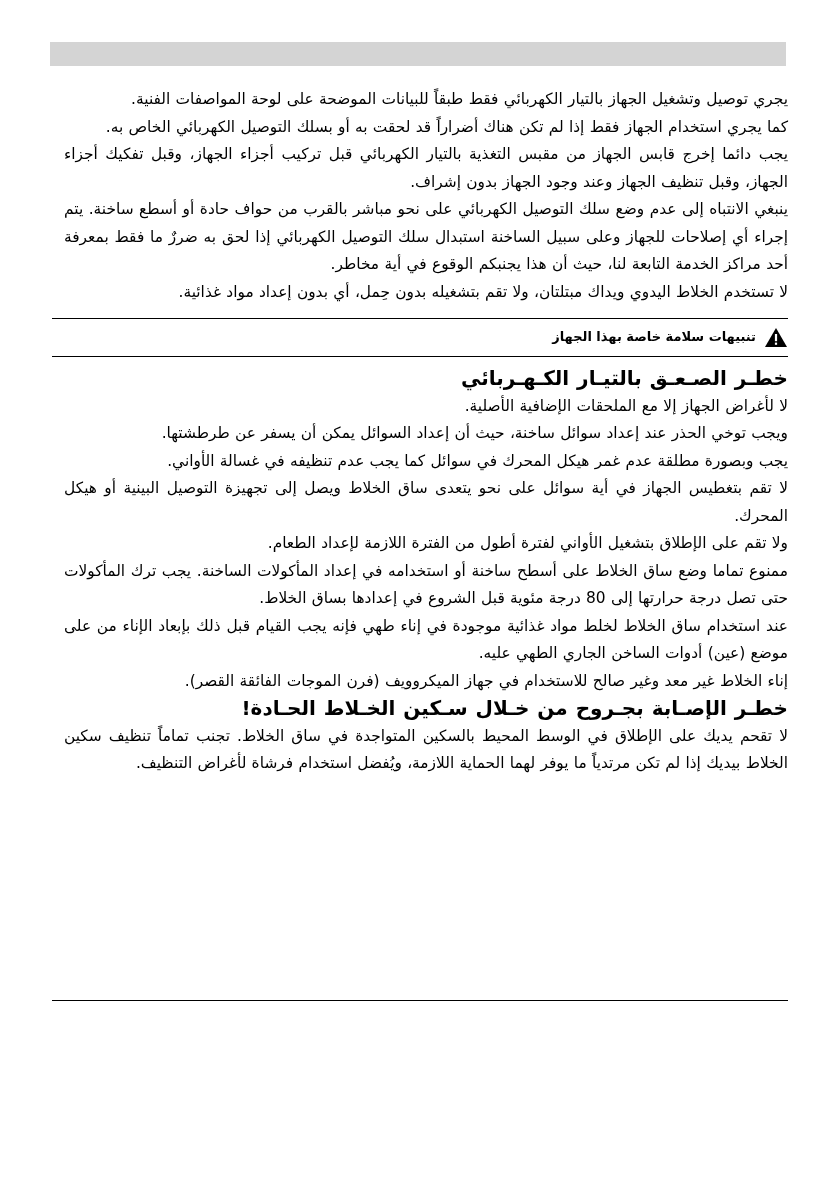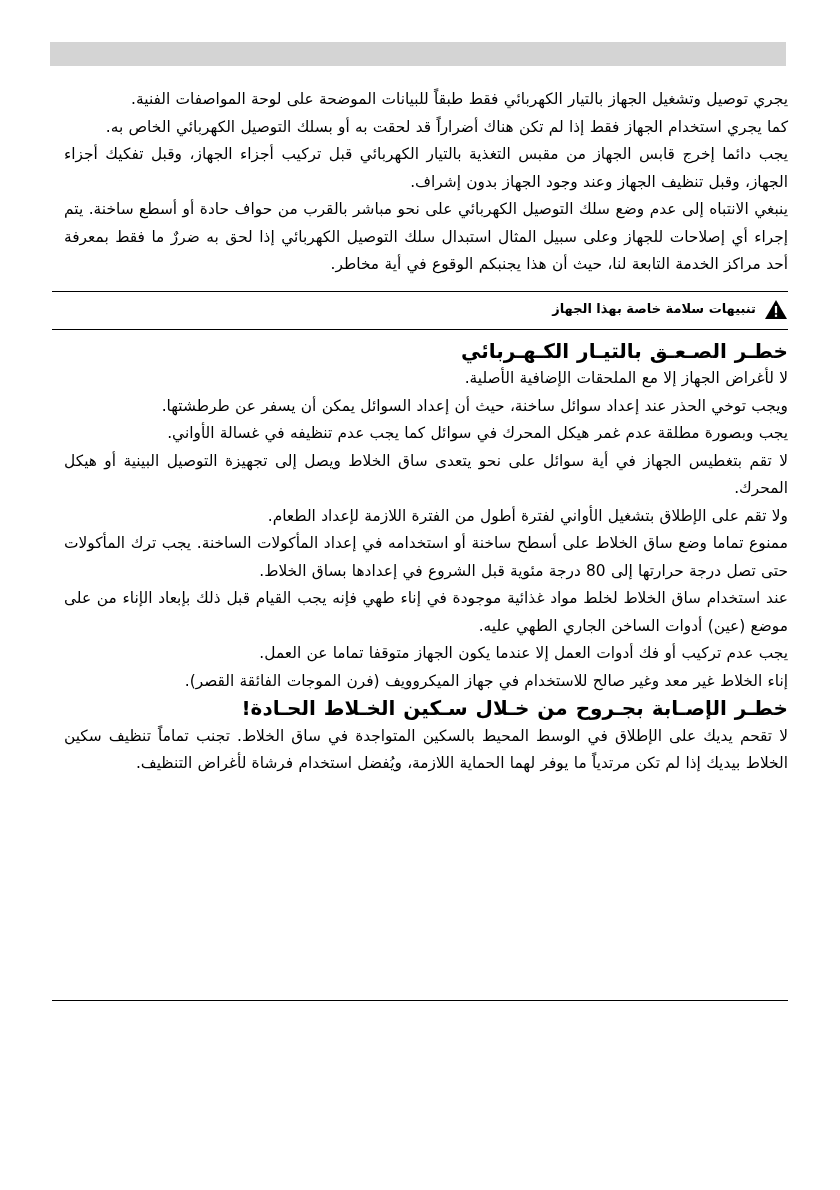--- a/index.html
+++ b/index.html
@@ -125,22 +125,23 @@
   <div class="header-band"></div>
 
   <div class="content">
 
     <p class="para">يجري توصيل وتشغيل الجهاز بالتيار الكهربائي فقط طبقاً للبيانات الموضحة على لوحة المواصفات الفنية.</p>
 
     <p class="para">كما يجري استخدام الجهاز فقط إذا لم تكن هناك أضراراً قد لحقت به أو بسلك التوصيل الكهربائي الخاص به.</p>
 
     <p class="para">يجب دائما إخرج قابس الجهاز من مقبس التغذية بالتيار الكهربائي قبل تركيب أجزاء الجهاز، وقبل تفكيك أجزاء الجهاز، وقبل تنظيف الجهاز وعند وجود الجهاز بدون إشراف.</p>
 
-    <p class="para">ينبغي الانتباه إلى عدم وضع سلك التوصيل الكهربائي على نحو مباشر بالقرب من حواف حادة أو أسطع ساخنة. يتم إجراء أي إصلاحات للجهاز وعلى سبيل المثال استبدال سلك التوصيل الكهربائي إذا لحق به ضررٌ ما فقط بمعرفة أحد مراكز الخدمة التابعة لنا، حيث أن هذا يجنبكم الوقوع في أية مخاطر.</p>
+    <p class="para">ينبغي الانتباه إلى عدم وضع سلك التوصيل الكهربائي على نحو مباشر بالقرب من حواف حادة أو أسطع ساخنة. يتم إجراء أي إصلاحات للجهاز وعلى سبيل الساخنة استبدال سلك التوصيل الكهربائي إذا لحق به ضررٌ ما فقط بمعرفة أحد مراكز الخدمة التابعة لنا، حيث أن هذا يجنبكم الوقوع في أية مخاطر.</p>
 
+    <p class="para">لا تستخدم الخلاط اليدوي ويداك مبتلتان، ولا تقم بتشغيله بدون حِمل، أي بدون إعداد مواد غذائية.</p>
 
     <div class="rule-wrap-top">
       <div class="rule"></div>
     </div>
 
     <div class="section-head">
       <span class="warn-icon">
         <svg width="24" height="21" viewBox="0 0 24 21" xmlns="http://www.w3.org/2000/svg">
           <polygon points="12,1 23,20 1,20" fill="#000000"></polygon>
           <rect x="10.9" y="7" width="2.2" height="7.2" fill="#ffffff"></rect>
@@ -165,21 +166,20 @@
     <p class="para">يجب وبصورة مطلقة عدم غمر هيكل المحرك في سوائل كما يجب عدم تنظيفه في غسالة الأواني.</p>
 
     <p class="para">لا تقم بتغطيس الجهاز في أية سوائل على نحو يتعدى ساق الخلاط ويصل إلى تجهيزة التوصيل البينية أو هيكل المحرك.</p>
 
     <p class="para">ولا تقم على الإطلاق بتشغيل الأواني لفترة أطول من الفترة اللازمة لإعداد الطعام.</p>
 
     <p class="para">ممنوع تماما وضع ساق الخلاط على أسطح ساخنة أو استخدامه في إعداد المأكولات الساخنة. يجب ترك المأكولات حتى تصل درجة حرارتها إلى 80 درجة مئوية قبل الشروع في إعدادها بساق الخلاط.</p>
 
     <p class="para">عند استخدام ساق الخلاط لخلط مواد غذائية موجودة في إناء طهي فإنه يجب القيام قبل ذلك بإبعاد الإناء من على موضع (عين) أدوات الساخن الجاري الطهي عليه.</p>
 
-    <p class="para">يجب عدم تركيب أو فك أدوات العمل إلا عندما يكون الجهاز متوقفا تماما عن العمل.</p>
 
     <p class="para">إناء الخلاط غير معد وغير صالح للاستخدام في جهاز الميكروويف (فرن الموجات الفائقة القصر).</p>
 
     <p class="sub-head">خطـر الإصـابة بجـروح من خـلال سـكين الخـلاط الحـادة!</p>
 
     <p class="para">لا تقحم يديك على الإطلاق في الوسط المحيط بالسكين المتواجدة في ساق الخلاط. تجنب تماماً تنظيف سكين الخلاط بيديك إذا لم تكن مرتدياً ما يوفر لهما الحماية اللازمة، ويُفضل استخدام فرشاة لأغراض التنظيف.</p>
 
   </div>
 
   <div class="bottom-rule"></div>

